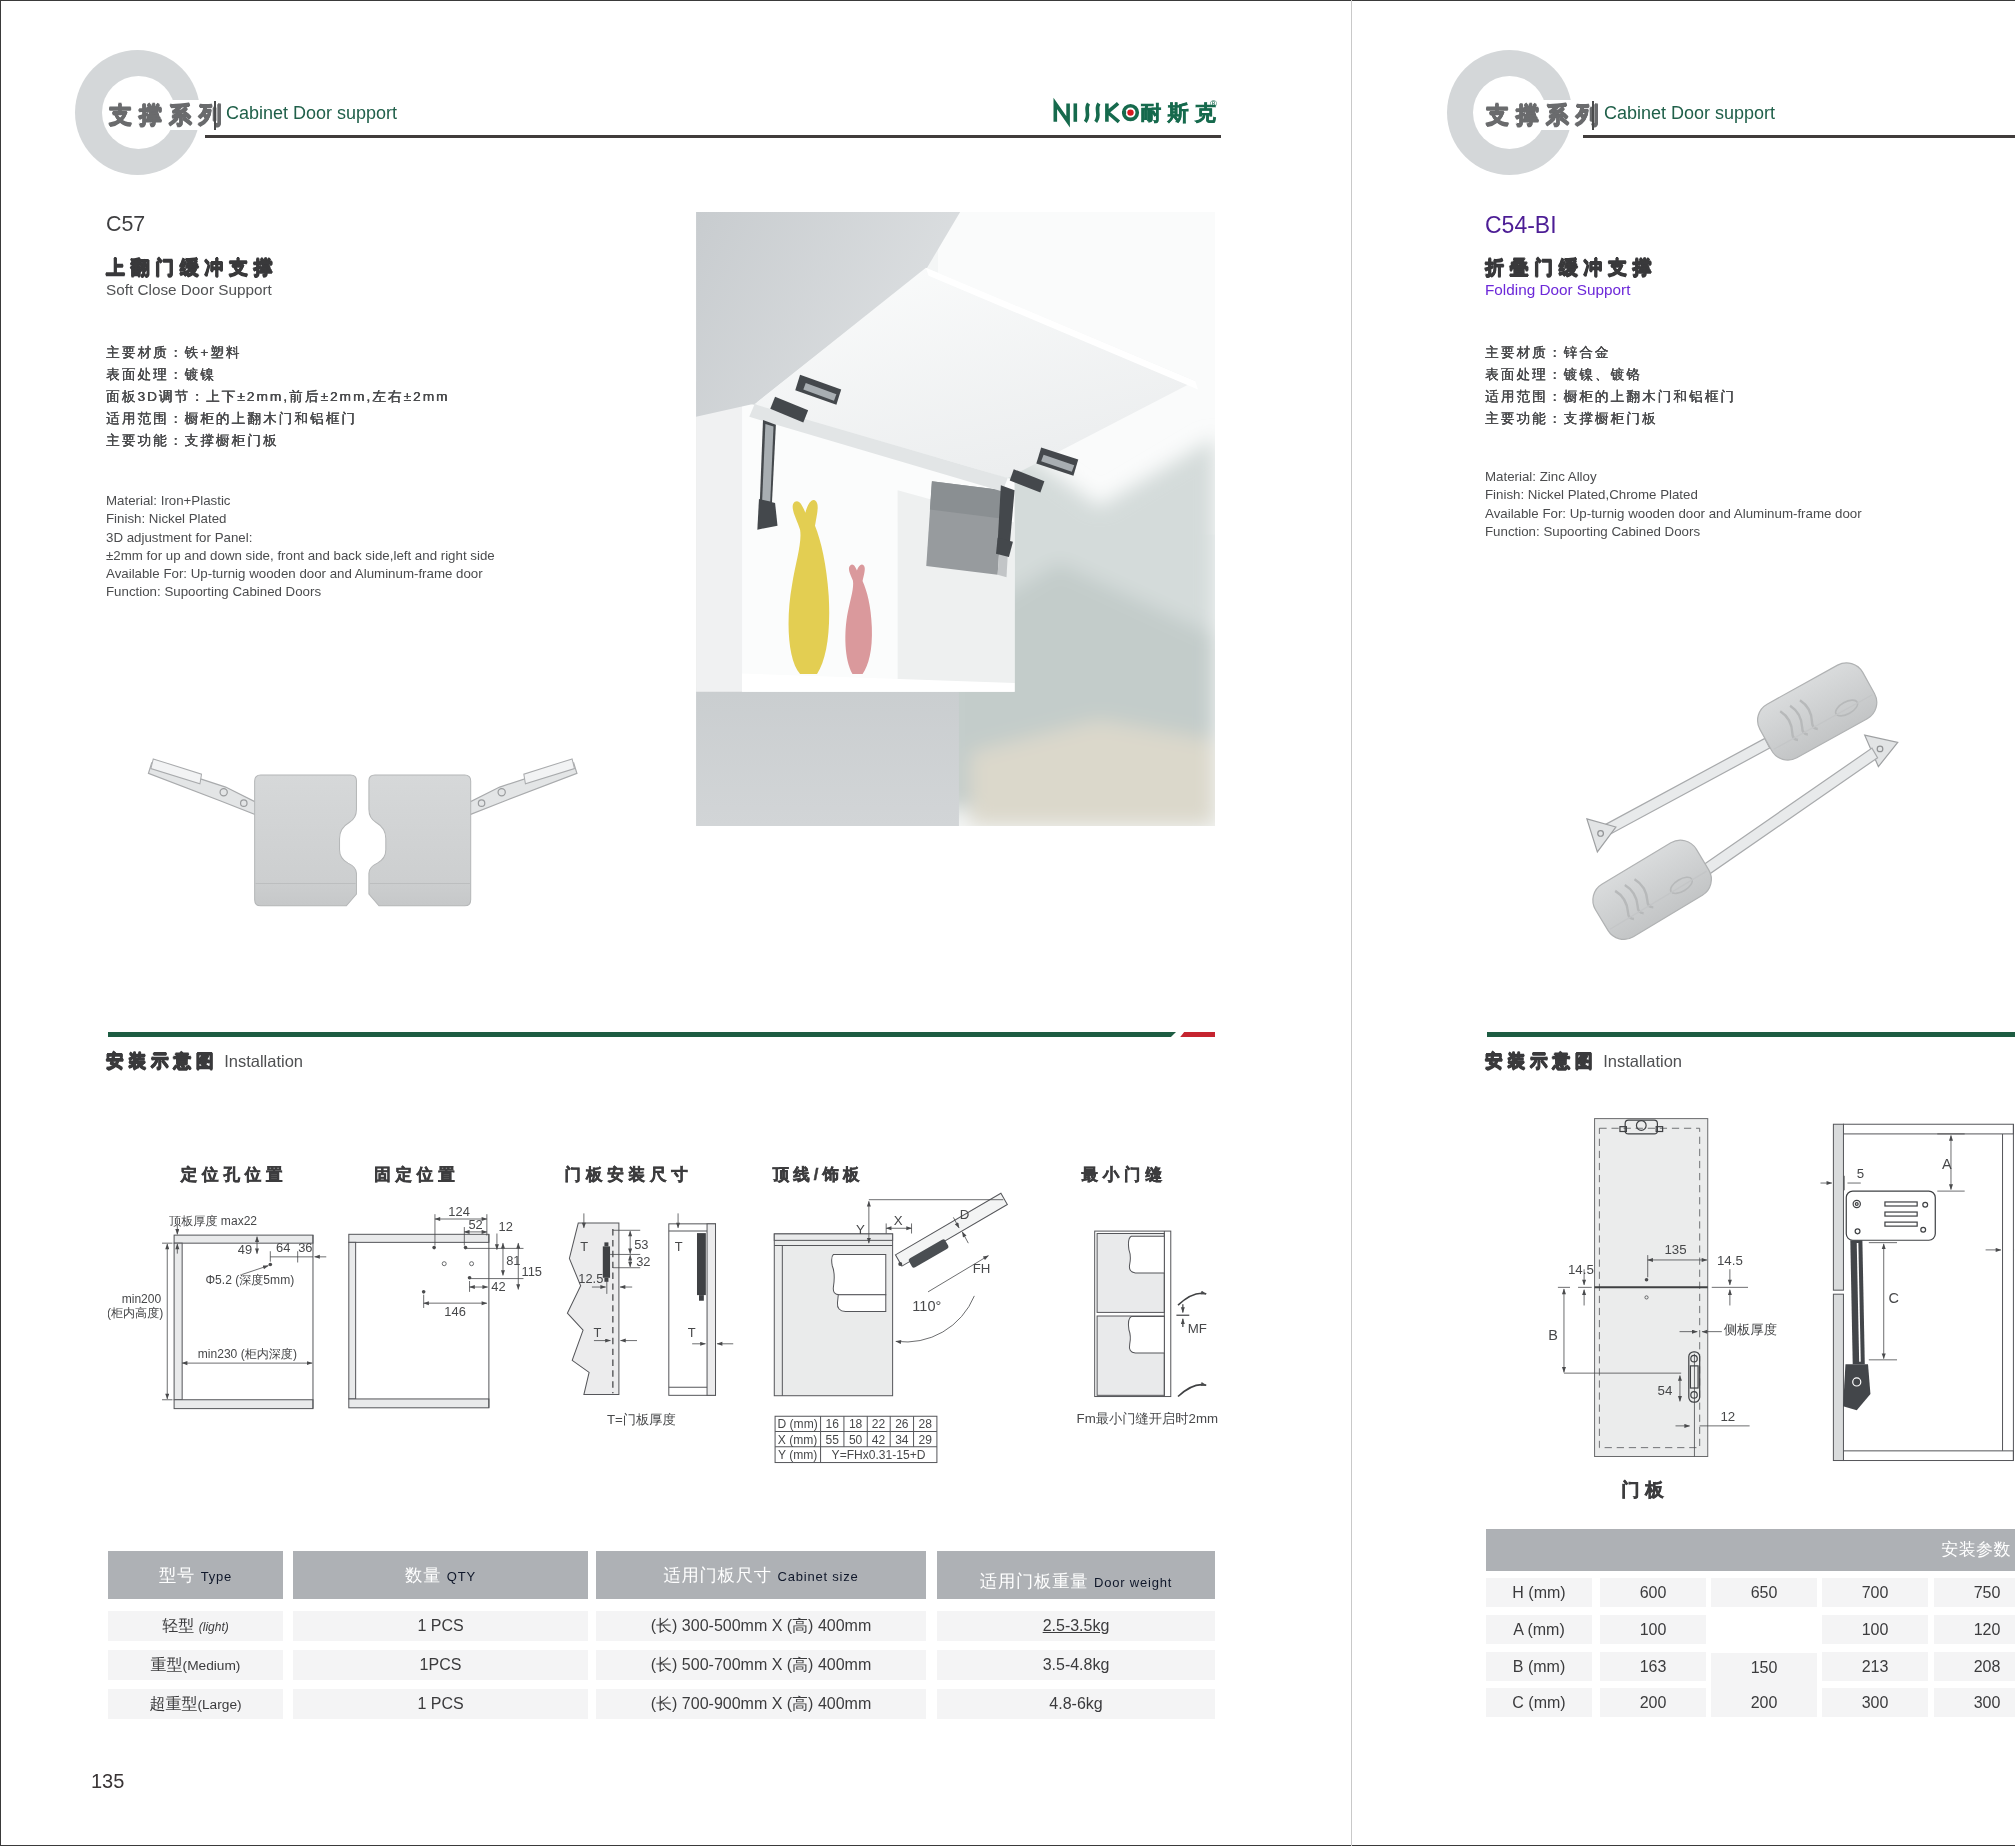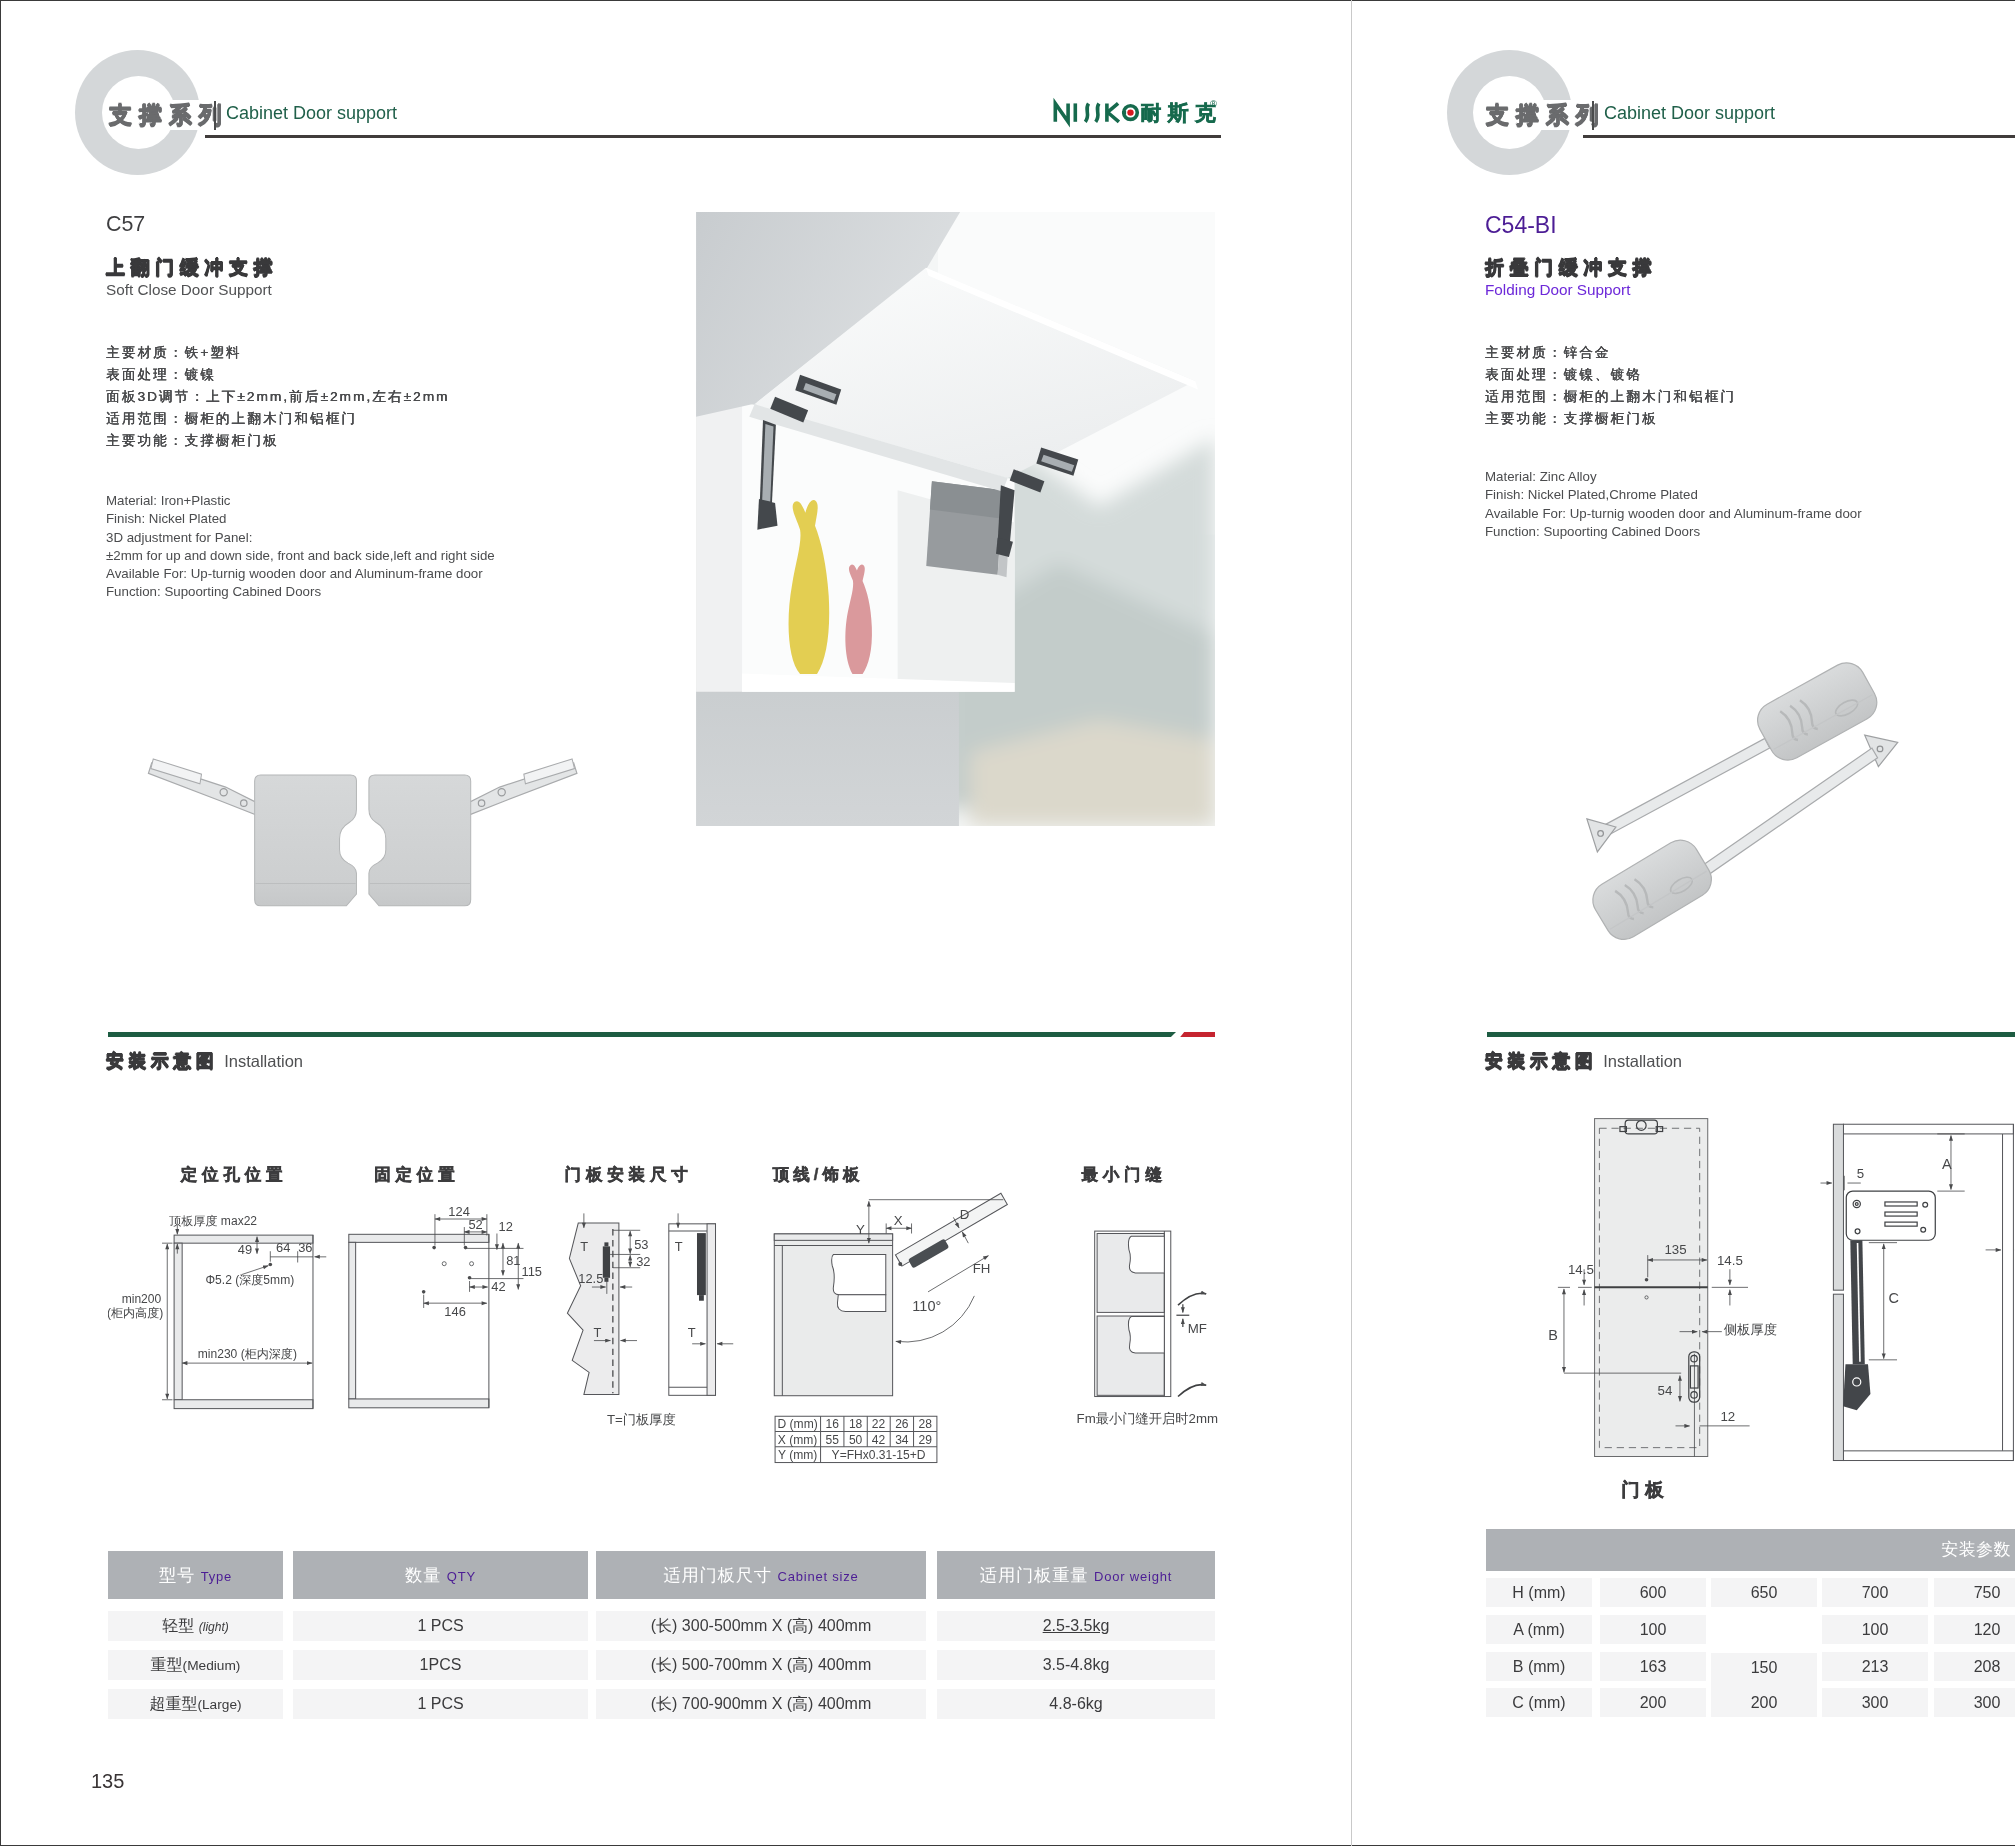--- a/index.html
+++ b/index.html
@@ -2,21 +2,21 @@
 <html style="font-size:6.4px"><head>
 <meta charset="utf-8">
 <style>
   html,body{margin:0;padding:0;}
   body{width:2703px;height:1847px;position:relative;background:#ffffff;
        font-family:"Liberation Sans", sans-serif;overflow:hidden;}
   .abs{position:absolute;}
   .cnspec{font-size:13.7px;color:#4b4c4e;line-height:22px;letter-spacing:2px;text-shadow:0.3px 0 currentColor,0 0.3px currentColor;}
   .enspec{font-size:13.3px;color:#4b4c4e;line-height:18.3px;}
   .th-cn{font-size:17.3px;color:#fff;letter-spacing:0.8px;}
-  .th-en{font-size:13px;color:#4c1d95;}
+  .th-en{font-size:13px;color:#0f172a;}
   .cell{background:#f4f4f5;position:absolute;height:30px;line-height:30px;text-align:center;font-size:16px;color:#3b3b3d;}
   .hdr{background:#aeb1b5;position:absolute;height:48px;text-align:center;}
   .thick{text-shadow:0.6px 0 currentColor,-0.6px 0 currentColor,0 0.6px currentColor,0 -0.6px currentColor;}
 </style>
 </head>
 <body>
 
 <div class="abs" style="left:0;top:0;width:2701px;height:1844px;border:1.2px solid #3a3a3a;"></div>
 
 <div class="abs" style="left:1351px;top:0;width:0.8px;height:1847px;background:#c9c9c9;"></div>
@@ -430,21 +430,21 @@
     <text x="2680" y="446" font-size="33">MF</text>
     <text x="2404" y="670" font-size="33">Fm最小门缝开启时2mm</text>
   </g>
 </svg>
 
 <div id="tableL">
 
   <div class="hdr" style="left:108px;top:1551px;width:175px;"><span class="th-cn" style="line-height:48px;">型号 <span class="th-en">Type</span></span></div>
   <div class="hdr" style="left:293px;top:1551px;width:295px;"><span class="th-cn" style="line-height:48px;">数量 <span class="th-en">QTY</span></span></div>
   <div class="hdr" style="left:596px;top:1551px;width:330px;"><span class="th-cn" style="line-height:48px;">适用门板尺寸 <span class="th-en">Cabinet size</span></span></div>
-  <div class="hdr" style="left:937px;top:1551px;width:278px;"><span class="th-cn" style="line-height:48px;">适用门板重量 <span class="th-en">Door weight</span></span></div>
+  <div class="hdr" style="left:937px;top:1551px;width:278px;"><span class="th-cn" style="line-height:60px;">适用门板重量 <span class="th-en">Door weight</span></span></div>
 
   <div class="cell" style="left:108px;top:1611px;width:175px;">轻型 <span style="font-size:12px;font-style:italic;">(light)</span></div>
   <div class="cell" style="left:293px;top:1611px;width:295px;">1 PCS</div>
   <div class="cell" style="left:596px;top:1611px;width:330px;">(长) 300-500mm X (高) 400mm</div>
   <div class="cell" style="left:937px;top:1611px;width:278px;text-decoration:underline;">2.5-3.5kg</div>
 
   <div class="cell" style="left:108px;top:1650px;width:175px;">重型<span style="font-size:13.7px;">(Medium)</span></div>
   <div class="cell" style="left:293px;top:1650px;width:295px;">1PCS</div>
   <div class="cell" style="left:596px;top:1650px;width:330px;">(长) 500-700mm X (高) 400mm</div>
   <div class="cell" style="left:937px;top:1650px;width:278px;">3.5-4.8kg</div>

